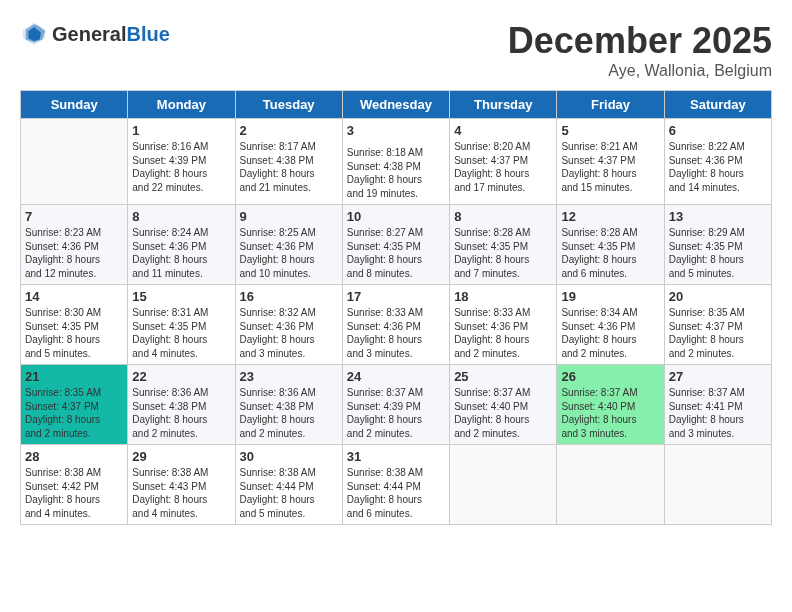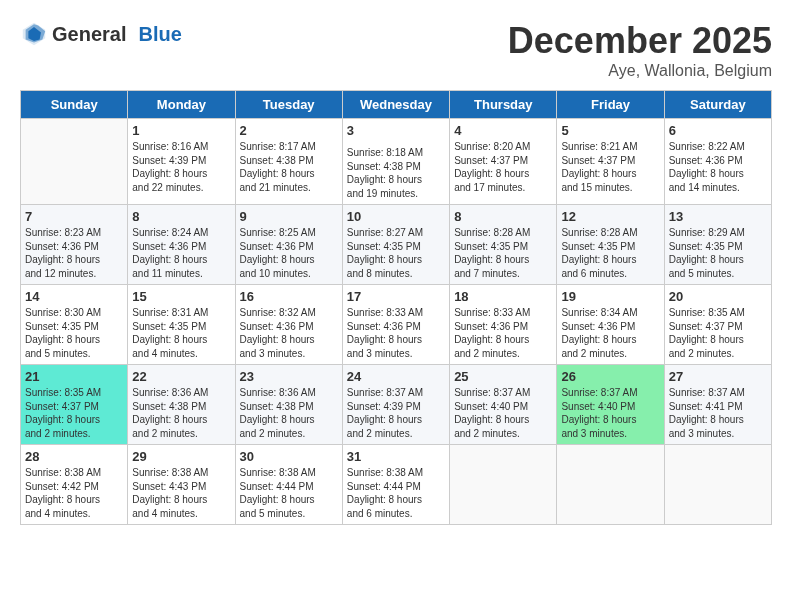--- a/index.html
+++ b/index.html
@@ -77,21 +77,21 @@
 <body>
 
 <div class="header-section">
   <div class="logo">
     <svg class="logo-icon" viewBox="0 0 40 40">
       <polygon points="20,4 36,14 36,26 20,36 4,26 4,14" fill="#1a6bb5" opacity="0.15"></polygon>
       <polygon points="26,8 36,16 32,28 20,32 8,28 8,14 20,6" fill="#1a6bb5" opacity="0.5"></polygon>
       <polygon points="20,10 30,18 28,28 20,30 12,26 12,16" fill="#1a6bb5"></polygon>
     </svg>
     <div>
-      <div style="display:flex; gap:12px; line-height:1;">
+      <div style="display:flex; gap:0px; line-height:1;">
         <span style="font-size:20px;font-weight:bold;color:#333;">General</span>
         <span style="font-size:20px;font-weight:bold;color:#1a6bb5;">Blue</span>
       </div>
     </div>
   </div>
   <div class="title-section">
     <div class="month-title">December 2025</div>
     <div class="location-title">Aye, Wallonia, Belgium</div>
   </div>
 </div>
@@ -250,21 +250,21 @@
         </td>
         <td>
           <span class="day-number">20</span>
           <div class="day-info" style="white-space: pre-line;">Sunrise: 8:35 AM
 Sunset: 4:37 PM
 Daylight: 8 hours
 and 2 minutes.</div>
         </td>
       </tr>
       <tr>
-        <td style="background-color: #5eead4;">
+        <td style="background-color: #14b8a6;">
           <span class="day-number">21</span>
           <div class="day-info" style="white-space: pre-line;">Sunrise: 8:35 AM
 Sunset: 4:37 PM
 Daylight: 8 hours
 and 2 minutes.</div>
         </td>
         <td style="background-color: rgb(245, 247, 250);">
           <span class="day-number">22</span>
           <div class="day-info" style="white-space: pre-line;">Sunrise: 8:36 AM
 Sunset: 4:38 PM

